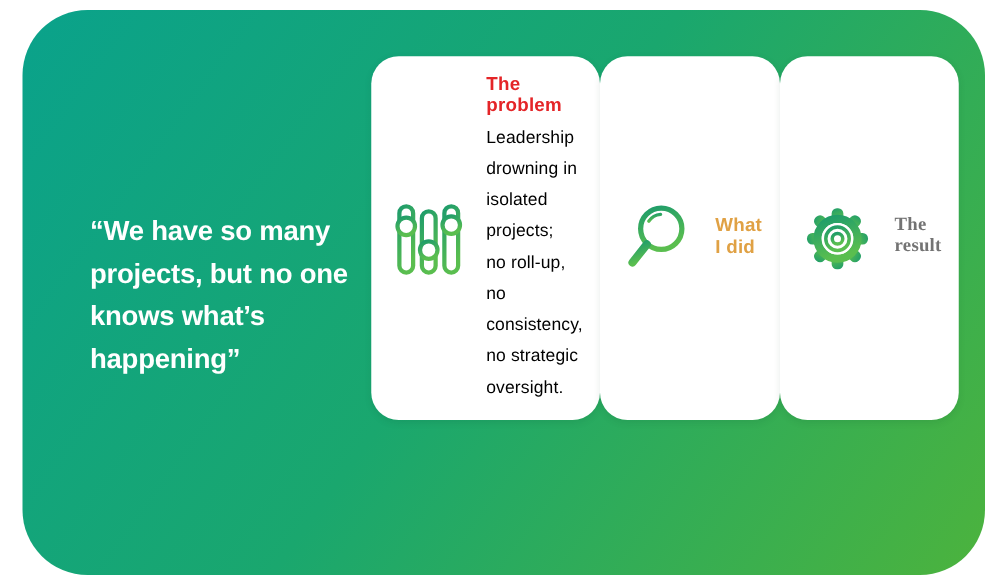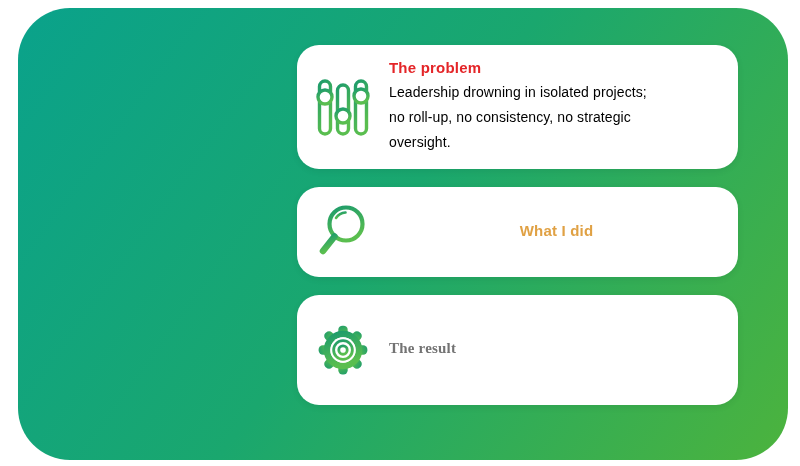--- a/index.html
+++ b/index.html
@@ -14,21 +14,21 @@
   }
 
   .quote {
     position:absolute; left:54px; top:160px; width:250px;
     color:#ffffff; font-size:22px; font-weight:700; line-height:34px;
     letter-spacing:-0.2px; white-space:pre-line;
   }
 
   .cards {
     position:absolute; left:279px; top:37px; width:441px;
-    display:flex; flex-direction:column; gap:18px;
+    display:flex; flex-direction:row; gap:0;
   }
   .card {
     background:#ffffff; border-radius:22px;
     display:flex; align-items:center;
     padding:14px 8px 14px 0;
     box-shadow:0 2px 6px rgba(0,60,40,0.10);
   }
   .card.short { min-height:110px; }
   .icon-box {
     flex:0 0 92px; width:92px; display:flex;
@@ -45,20 +45,24 @@
   }
 
   .logo { position:absolute; left:13px; top:367px; width:52px; height:52px; }
 </style>
 </head>
 <body>
 
 <div class="page">
   <div class="slide">
 
+    <div class="quote">“We have so many
+projects, but no one
+knows what’s
+happening”</div>
 
     <div class="cards">
 
       <div class="card">
         <div class="icon-box">
           <svg width="58" height="62" viewBox="0 0 56 62" fill="none" xmlns="http://www.w3.org/2000/svg">
             <defs>
               <linearGradient id="g1" x1="0" y1="0" x2="0.3" y2="1">
                 <stop offset="0" stop-color="#1E9C6B"></stop>
                 <stop offset="1" stop-color="#5ABE4F"></stop>
@@ -88,21 +92,21 @@
                 <stop offset="0" stop-color="#1E9C6B"></stop>
                 <stop offset="1" stop-color="#5ABE4F"></stop>
               </linearGradient>
             </defs>
             <circle cx="31" cy="23" r="16.5" stroke="url(#g2)" stroke-width="4.2"></circle>
             <path d="M19.5 35.5 L8 50" stroke="url(#g2)" stroke-width="6.5" stroke-linecap="round"></path>
             <path d="M21 17 A 12.5 12.5 0 0 1 30.5 11.5" stroke="url(#g2)" stroke-width="2.6" stroke-linecap="round" fill="none"></path>
           </svg>
         </div>
         <div class="card-text">
-          <div class="card-heading" style="color: rgb(224, 161, 68); text-align: center;">What I did</div>
+          <div class="card-heading" style="color: rgb(224, 161, 68);">What I did</div>
         </div>
       </div>
 
       <div class="card short">
         <div class="icon-box">
           <svg width="60" height="64" viewBox="0 0 64 64" fill="none" xmlns="http://www.w3.org/2000/svg">
             <defs>
               <linearGradient id="g3" x1="0" y1="0" x2="0.3" y2="1">
                 <stop offset="0" stop-color="#1E9C6B"></stop>
                 <stop offset="1" stop-color="#5ABE4F"></stop>

